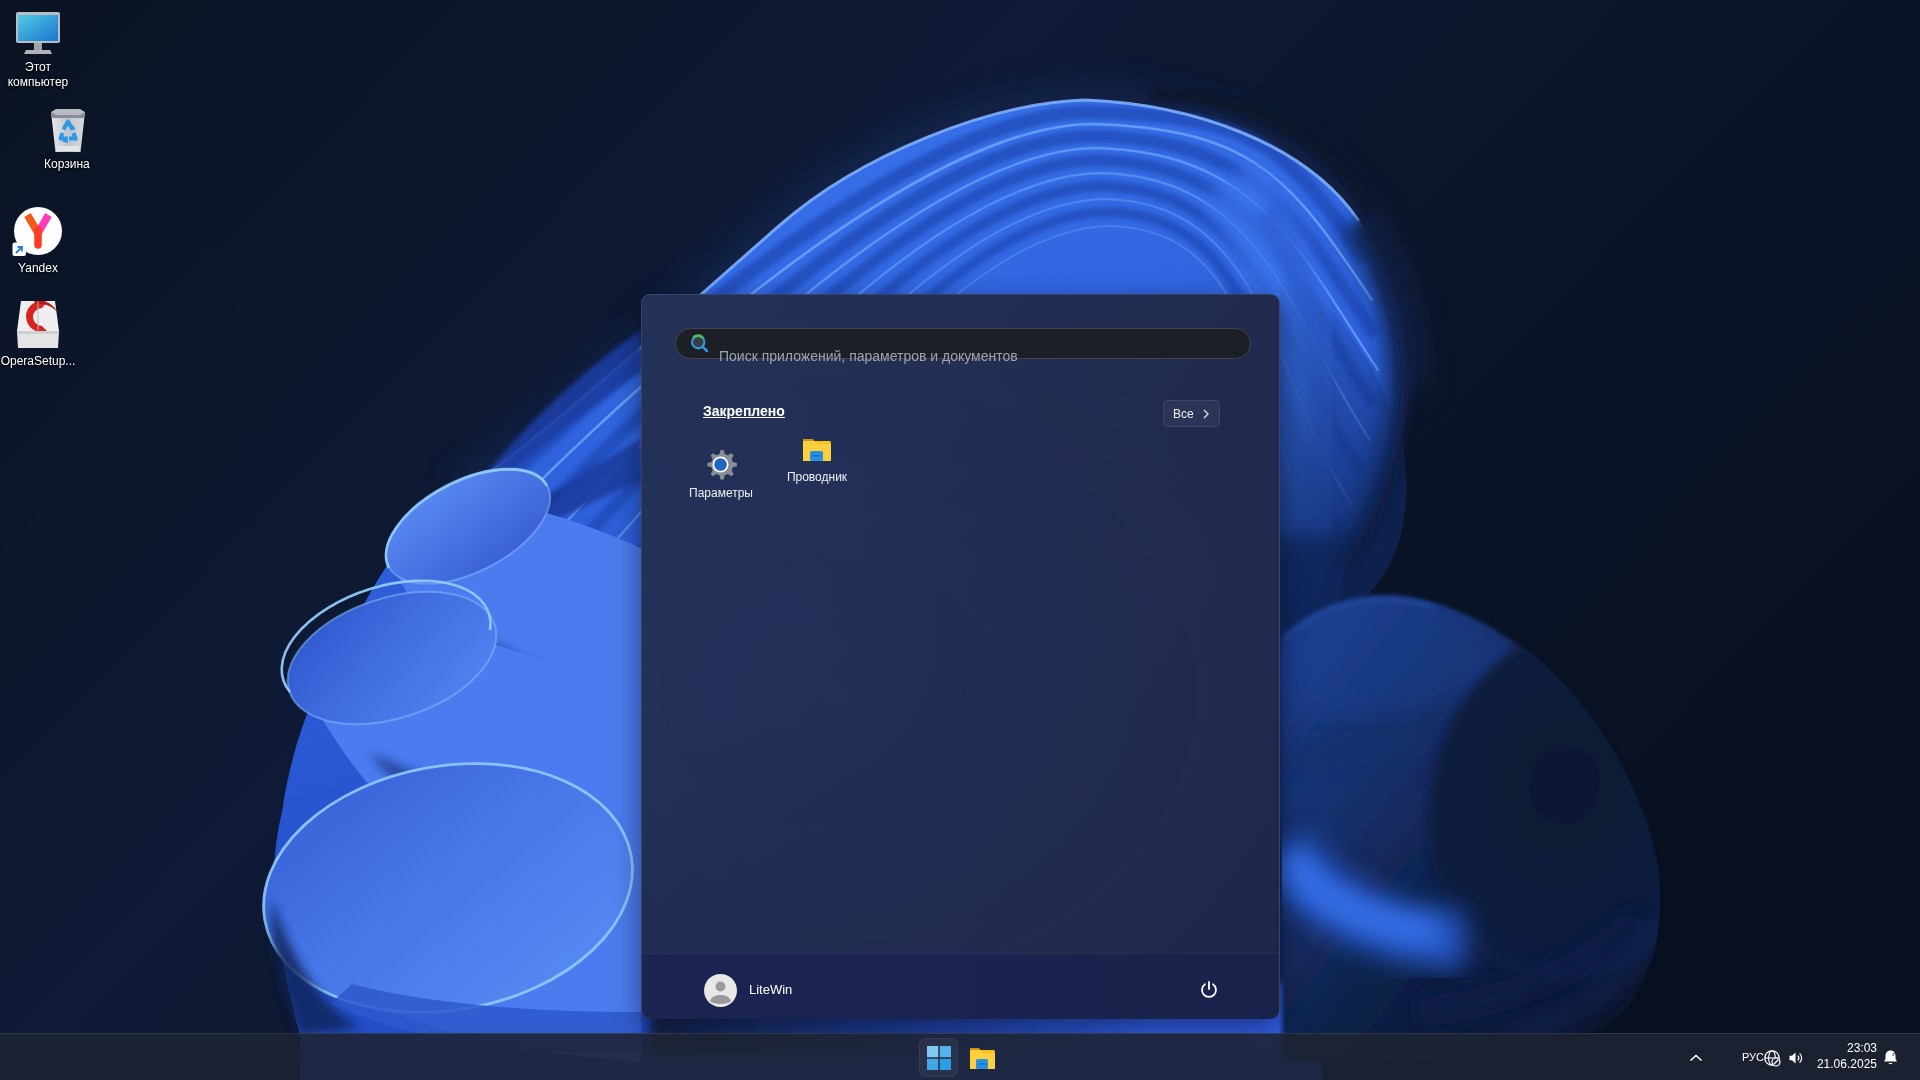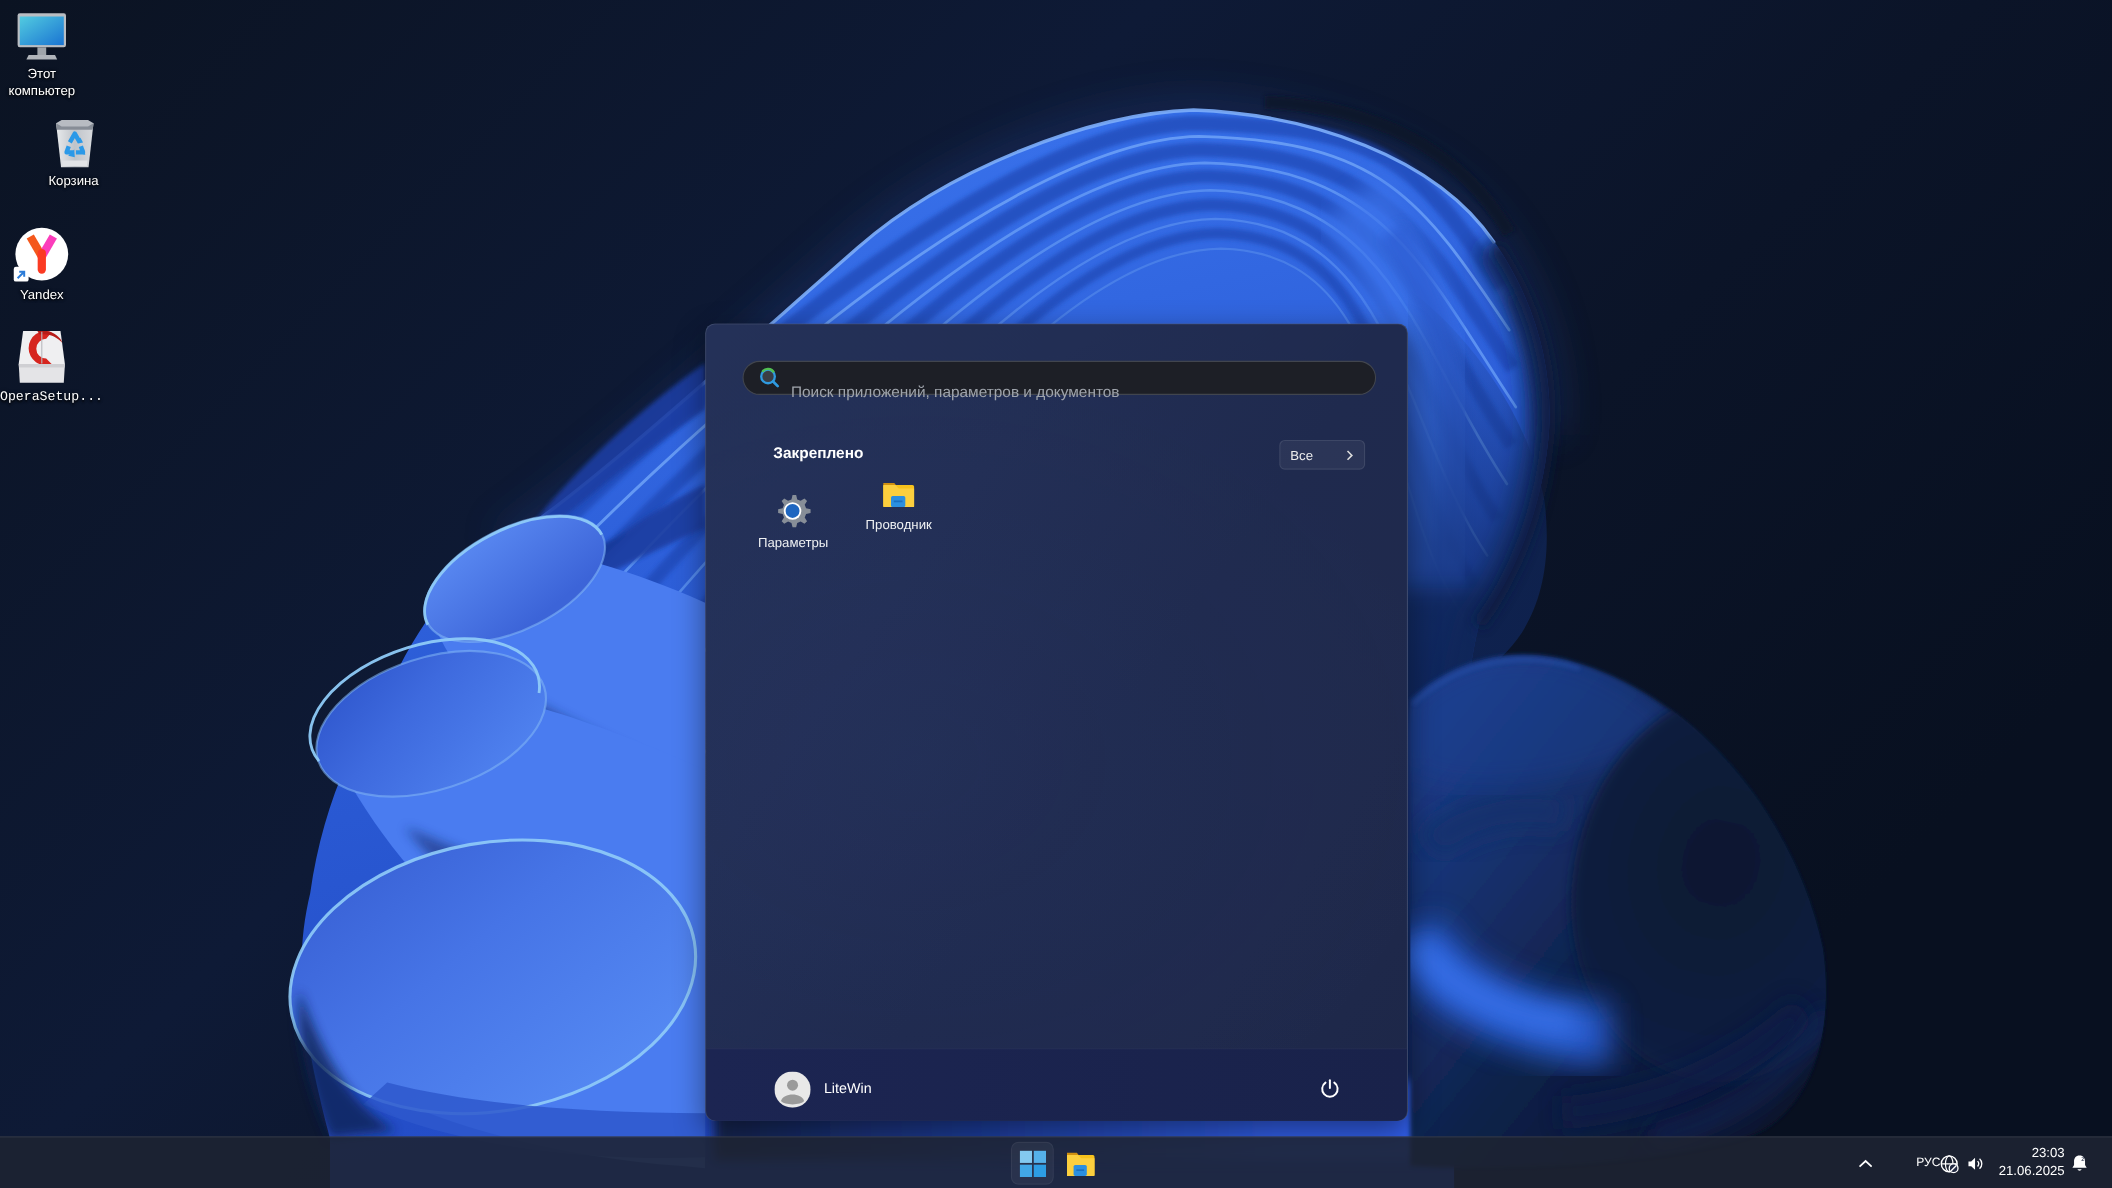--- a/index.html
+++ b/index.html
@@ -10,22 +10,22 @@
   .dicon { position:absolute; width:76px; text-align:center; color:#fff; font-size:12px; }
   .dicon .lbl { margin-top:4px; line-height:15px; text-shadow:0 1px 2px rgba(0,0,0,.9), 0 0 3px rgba(0,0,0,.7); }
 
   
   #menu { position:absolute; left:641px; top:294px; width:639px; height:725px; border-radius:9px;
           background:radial-gradient(130% 90% at 30% 55%, rgba(80,108,200,0.05), rgba(0,0,0,0) 60%), linear-gradient(125deg, #243158 0%, #222e54 30%, #1f2a4e 55%, #1f294c 78%, #1d2748 100%);
           border:1px solid rgba(160,170,190,0.20); box-shadow:0 10px 28px rgba(0,0,0,0.45); }
   #searchbox { position:absolute; left:33px; top:33px; width:576px; height:31px; border-radius:16px;
                background:#1d1f26; border:1px solid #41454e; }
   #searchbox .ph { position:absolute; left:43px; top:7px; font-size:14px; color:#9fa4ac;margin-top:12px; }
-  #pinhdr { position:absolute; left:61px; top:108px; font-size:14px; font-weight:bold; color:#fff; }
-  #allbtn { position:absolute; left:521px; top:105px; width:78px; height:27px; border-radius:5px;
+  #pinhdr { position:absolute; left:61px; top:108px; font-size:14px; font-weight:bold; color:#fff;text-decoration:underline; }
+  #allbtn { position:absolute; left:521px; top:105px; width:57px; height:27px; border-radius:5px;
             background:rgba(255,255,255,0.055); border:1px solid rgba(255,255,255,0.09);
             color:#eee; font-size:12px; }
   #allbtn span.t { position:absolute; left:9px; top:6px; }
   .tile { position:absolute; width:96px; text-align:center; color:#eef0f2; font-size:12px; }
   .tile .ic { display:block; margin:0 auto; }
   .tile .tl { display:block; margin-top:4px; }
   #userbar { position:absolute; left:0px; top:658px; width:637px; height:66px;
              background:linear-gradient(90deg, #1c2552, #19224a); border-radius:0 0 9px 9px; border-top:1px solid rgba(255,255,255,0.06);padding-left:16px; }
 
   
@@ -248,21 +248,21 @@
         </defs>
     <circle cx="27" cy="31" r="24" fill="#fff"></circle>
     <path d="M 27 33 L 16.5 15" stroke="#f4581c" stroke-width="7.5" fill="none"></path>
     <path d="M 27 33 L 37.5 15" stroke="#fb3dbb" stroke-width="7.5" fill="none"></path>
     <path d="M 27 30 L 27 45" stroke="#fb3b23" stroke-width="7.5" fill="none" stroke-linecap="round"></path>
     <rect x="1.5" y="42.5" width="13.5" height="13.5" rx="2" fill="#fff"></rect>
     <path d="M 5 53 L 11 47 M 6.5 47 L 11 47 L 11 51.5" stroke="#2b7cd8" stroke-width="1.8" fill="none"></path>
   </svg>
   <div class="lbl">Yandex</div>
 </div>
-<div class="dicon" style="left:0px; top:298px;font-family:Liberation Mono, monospace;">
+<div class="dicon" style="left:0px; top:298px;">
   <svg class="ic" width="48" height="52" viewBox="0 0 48 52" style="display:block;margin:0 auto;">
     <defs>
           <clipPath id="obox">
             <path d="M 7 3 L 41 3 L 45 33 L 3 33 Z"></path>
           </clipPath>
         </defs>
     <path d="M 7 3 L 41 3 L 45 33 L 3 33 Z" fill="#efeff1"></path>
     <g clip-path="url(#obox)">
       <path d="M 33 33 A 15.5 15.5 0 1 1 33 4 L 28 10 A 9 9 0 1 0 28 28 Z" fill="#d6251f"></path>
       <path d="M 20 3 C 30 1 40 6 43 14 C 38 8 30 5 22 6 Z" fill="#b71c18"></path>

